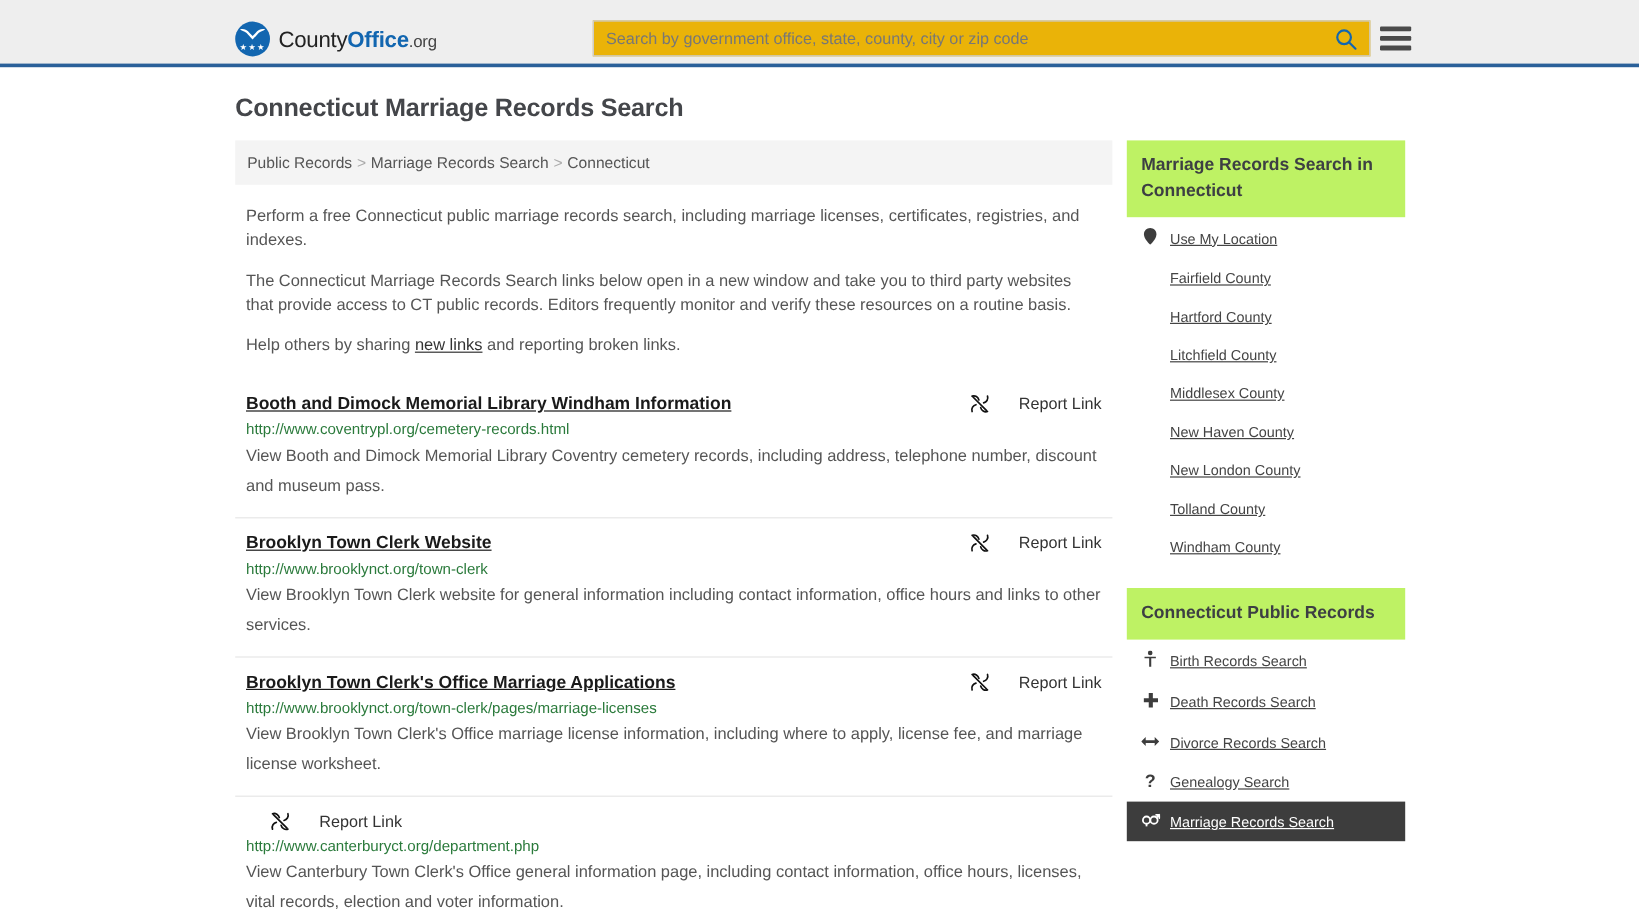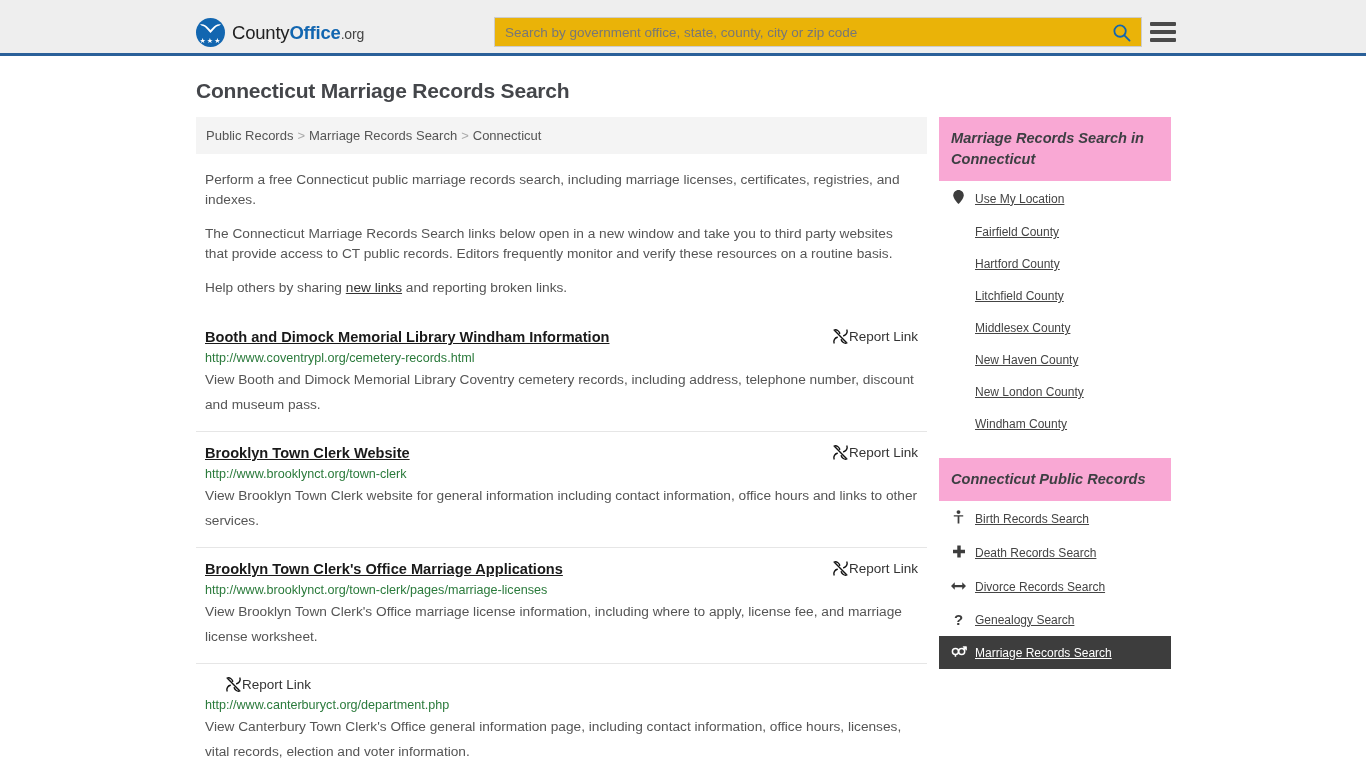--- a/index.html
+++ b/index.html
@@ -177,21 +177,21 @@
     font-size: 14.6px;
     font-weight: bold;
     color: #1a1a1a;
     text-decoration: underline;
     cursor: pointer;
     line-height: 18px;
   }
   .report-link {
     display: flex;
     align-items: center;
-    gap: 0;
+    gap: 24px;
     flex: 0 0 auto;
     margin-left: 20px;
     cursor: pointer;
     white-space: nowrap;
   }
   .report-link .lbl {
     font-size: 13.5px;
     color: #333333;
   }
   .result-url {
@@ -204,27 +204,26 @@
   }
   .result-desc {
     font-size: 13.7px;
     line-height: 25px;
     color: #555555;
     margin-top: 1px;
   }
 
   
   .side-box-title {
-    background: #f9a8d4;
+    background: #bef264;
     padding: 11px 12px;
     font-size: 14.6px;
     font-weight: bold;
     color: #3d3f43;
     line-height: 21px;
-    font-style: italic;
   }
   .side-list { margin: 0; padding: 0; list-style: none; }
   .side-list li {
     display: flex;
     align-items: center;
     gap: 9px;
     padding: 9px 12px;
   }
   .side-list li a {
     font-size: 12px;
@@ -397,20 +396,24 @@
           <li>
             <span class="side-ico"></span>
             <a href="#">New Haven County</a>
           </li>
           <li>
             <span class="side-ico"></span>
             <a href="#">New London County</a>
           </li>
           <li>
             <span class="side-ico"></span>
+            <a href="#">Tolland County</a>
+          </li>
+          <li>
+            <span class="side-ico"></span>
             <a href="#">Windham County</a>
           </li>
         </ul>
       </div>
 
       <div class="side-group">
         <div class="side-box-title">Connecticut Public Records</div>
         <ul class="side-list">
           <li>
             <span class="side-ico">

